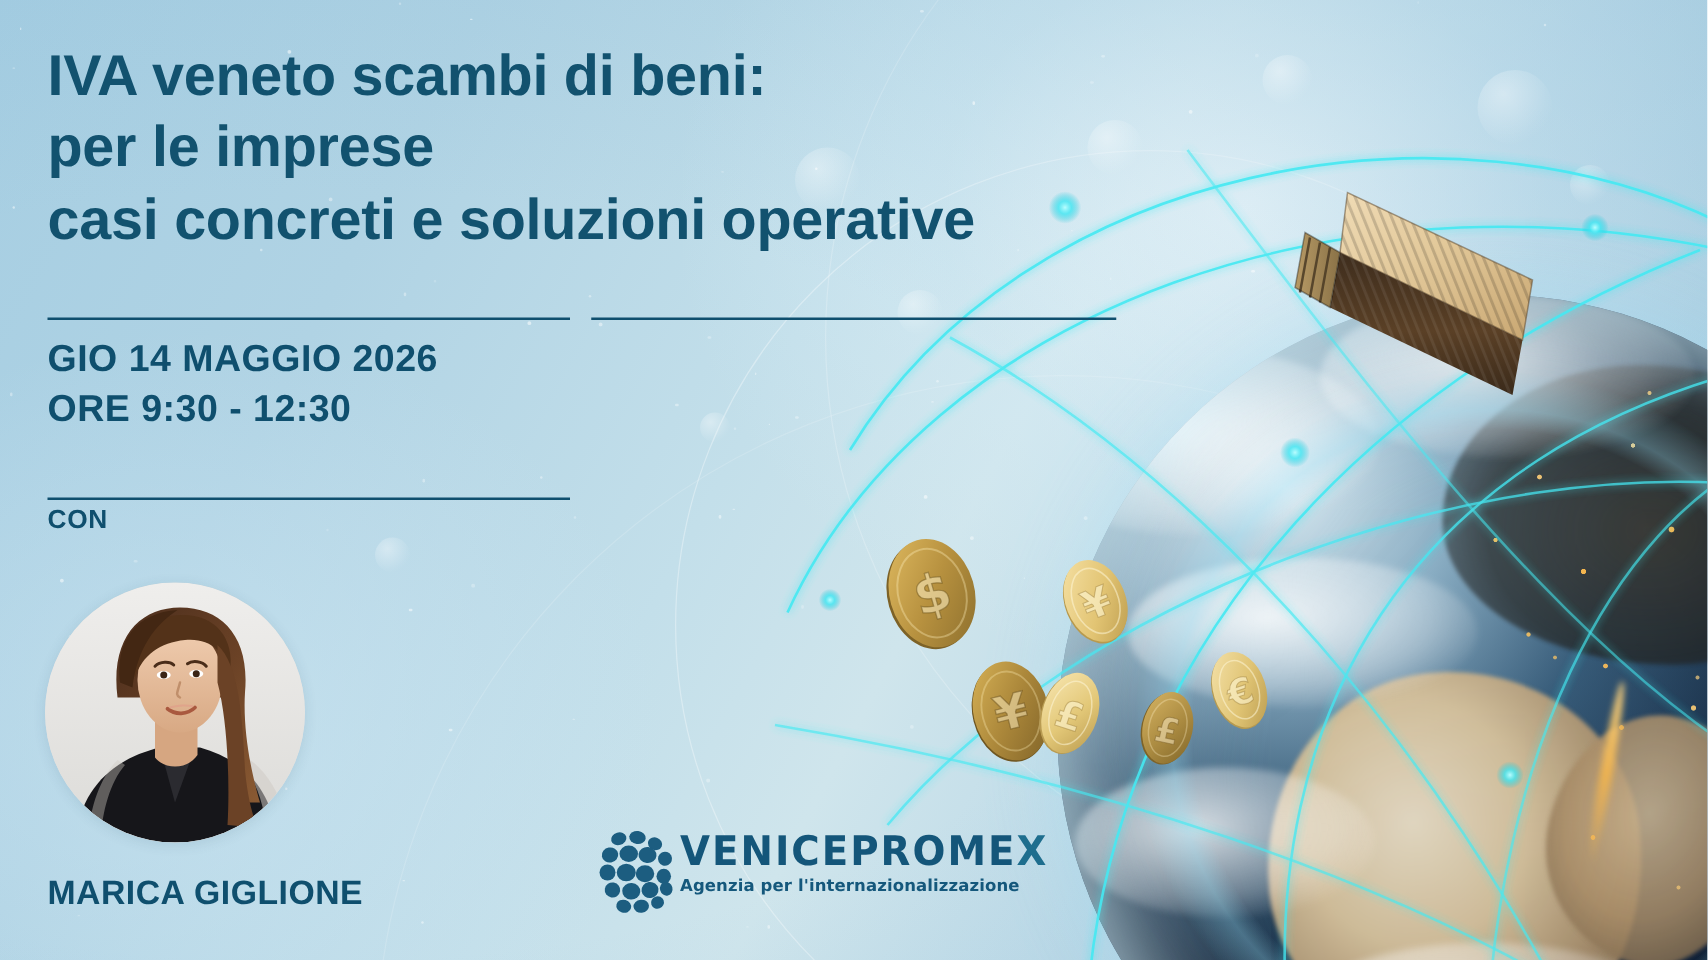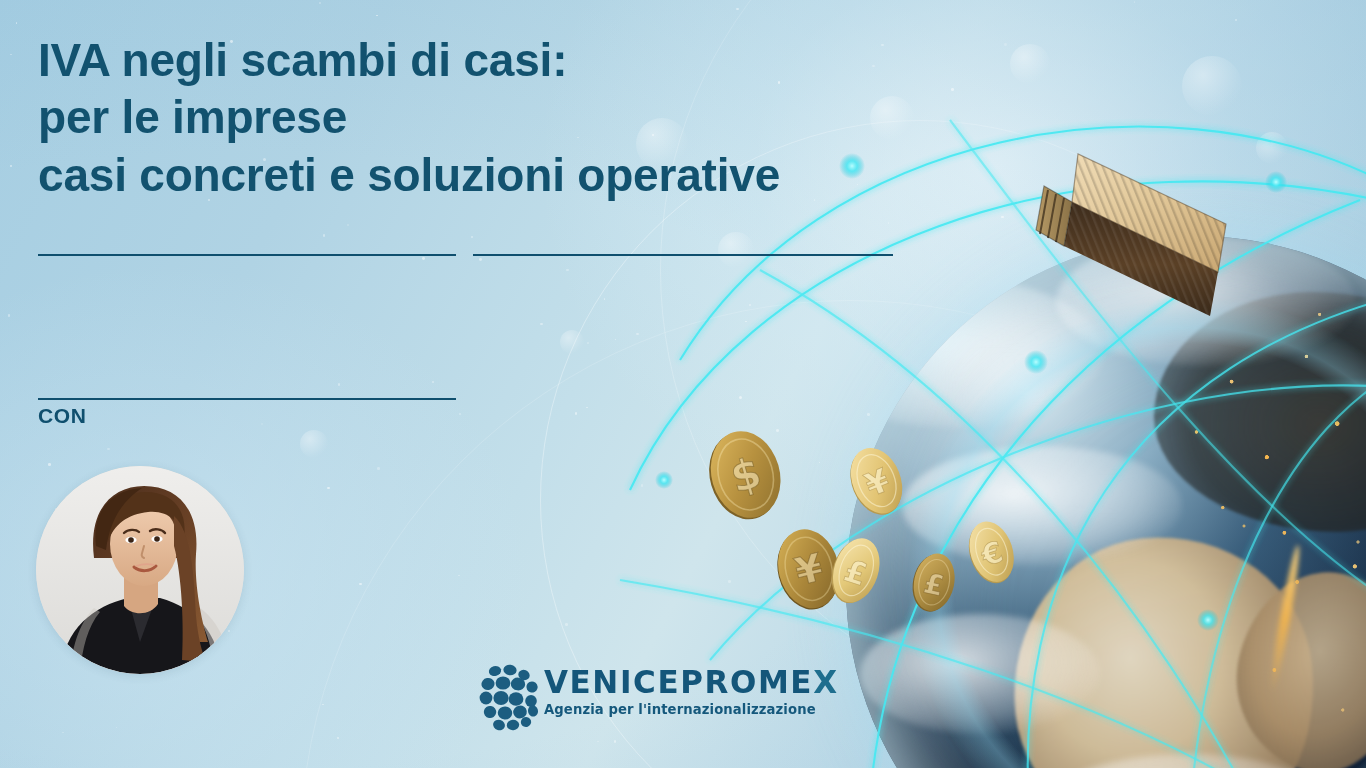--- a/index.html
+++ b/index.html
@@ -587,28 +587,32 @@
       <ellipse cx="35" cy="35" rx="21" ry="31" fill="#b69a51"></ellipse>
       <ellipse cx="36" cy="34" rx="21" ry="31" fill="url(#cg6)"></ellipse>
       <ellipse cx="36" cy="34" rx="15" ry="24" fill="none" stroke="rgba(255,250,220,0.5)" stroke-width="1.2"></ellipse>
       <text x="36" y="46" font-size="29" font-family="DejaVu Sans, sans-serif" font-weight="700" text-anchor="middle" fill="rgba(255,248,216,0.58)" stroke="rgba(150,120,52,0.45)" stroke-width=".8">€</text>
     </g>
   </svg>
 
   <div id="content">
 
     <div class="title">
-      <span class="title-line">IVA negli scambi di casi:</span>
+      <span class="title-line">IVA veneto scambi di beni:</span>
       <span class="title-line">per le imprese</span>
       <span class="title-line">casi concreti e soluzioni operative</span>
     </div>
 
     <div class="rule rule-left"></div>
     <div class="rule rule-right"></div>
 
+    <div class="meta meta-left">
+      <span>GIO 14 MAGGIO 2026</span>
+      <span>ORE 9:30 - 12:30</span>
+    </div>
 
     <div class="meta meta-right">
     </div>
 
     <div class="rule rule-con"></div>
     <div class="con-label">CON</div>
 
     <div id="speaker-photo">
       <svg viewBox="0 0 208 208" width="208" height="208">
         <defs>
@@ -655,20 +659,21 @@
           <path d="M88 67 C92 63 100 63 103 66" stroke="#4a2d1a" stroke-width="2.4" fill="none" stroke-linecap="round"></path>
           <path d="M114 65 C118 62 126 63 129 67" stroke="#4a2d1a" stroke-width="2.4" fill="none" stroke-linecap="round"></path>
 
           <path d="M108 80 C106 88 104 90 108 92" stroke="#c08f6b" stroke-width="2" fill="none" stroke-linecap="round"></path>
           <path d="M98 101 C104 106 114 106 120 100" stroke="#a9593f" stroke-width="3" fill="none" stroke-linecap="round"></path>
           <path d="M100 100 C106 98 114 98 118 99" stroke="#e0a08a" stroke-width="1.6" fill="none" stroke-linecap="round" opacity=".8"></path>
         </g>
       </svg>
     </div>
 
+    <div class="speaker-name">MARICA GIGLIONE</div>
 
     <div id="logo">
       <svg id="logo-mark" viewBox="0 0 68 72">
         <g fill="#1c5d80">
           <ellipse cx="17" cy="9" rx="6.2" ry="5" transform="rotate(-16 17 9)"></ellipse>
           <ellipse cx="32" cy="8" rx="6.6" ry="5.2" transform="rotate(8 32 8)"></ellipse>
           <ellipse cx="46" cy="13" rx="5.8" ry="5" transform="rotate(22 46 13)"></ellipse>
 
           <ellipse cx="10" cy="22" rx="6.6" ry="6" transform="rotate(-10 10 22)"></ellipse>
           <ellipse cx="25" cy="21" rx="7.4" ry="6.6"></ellipse>

